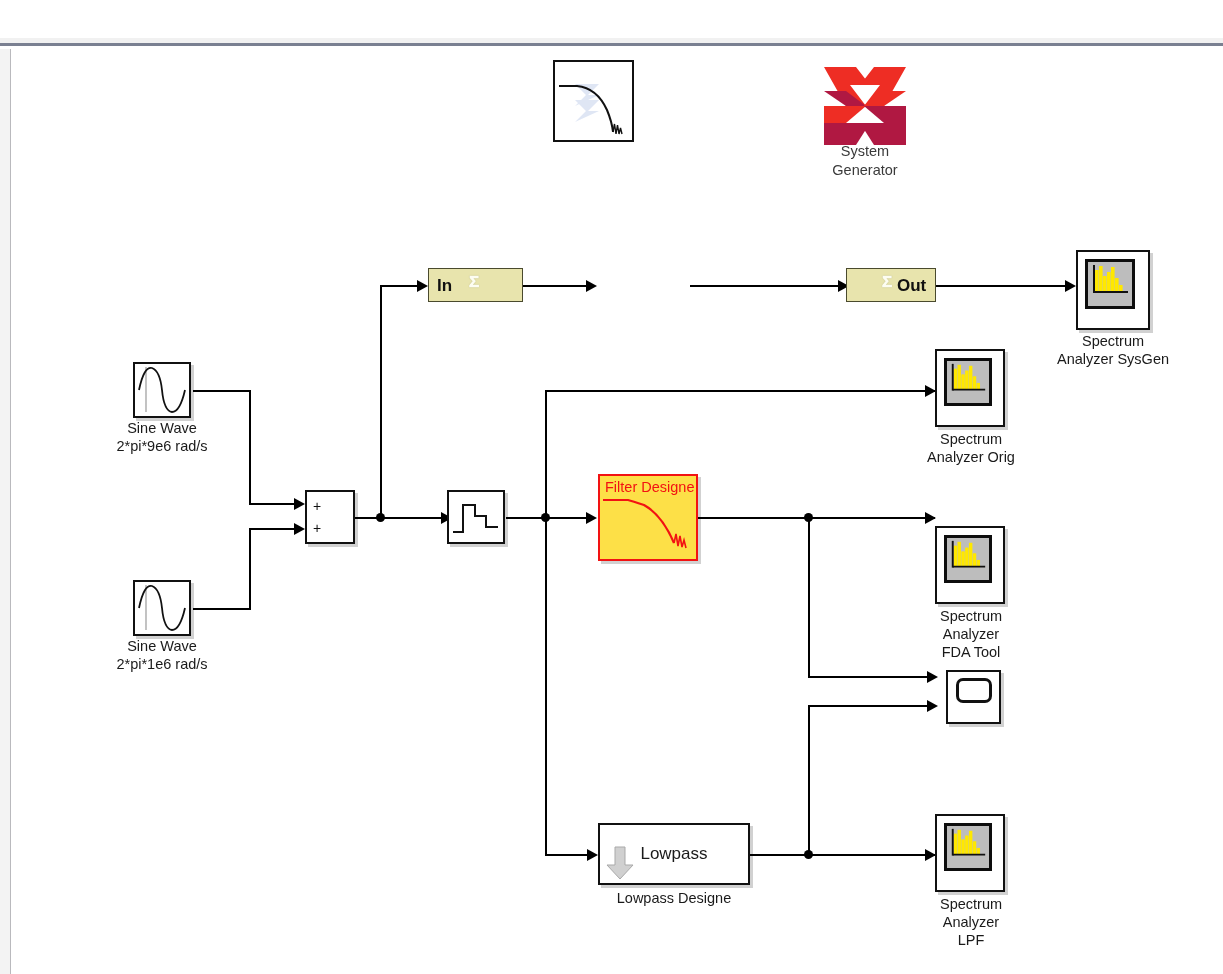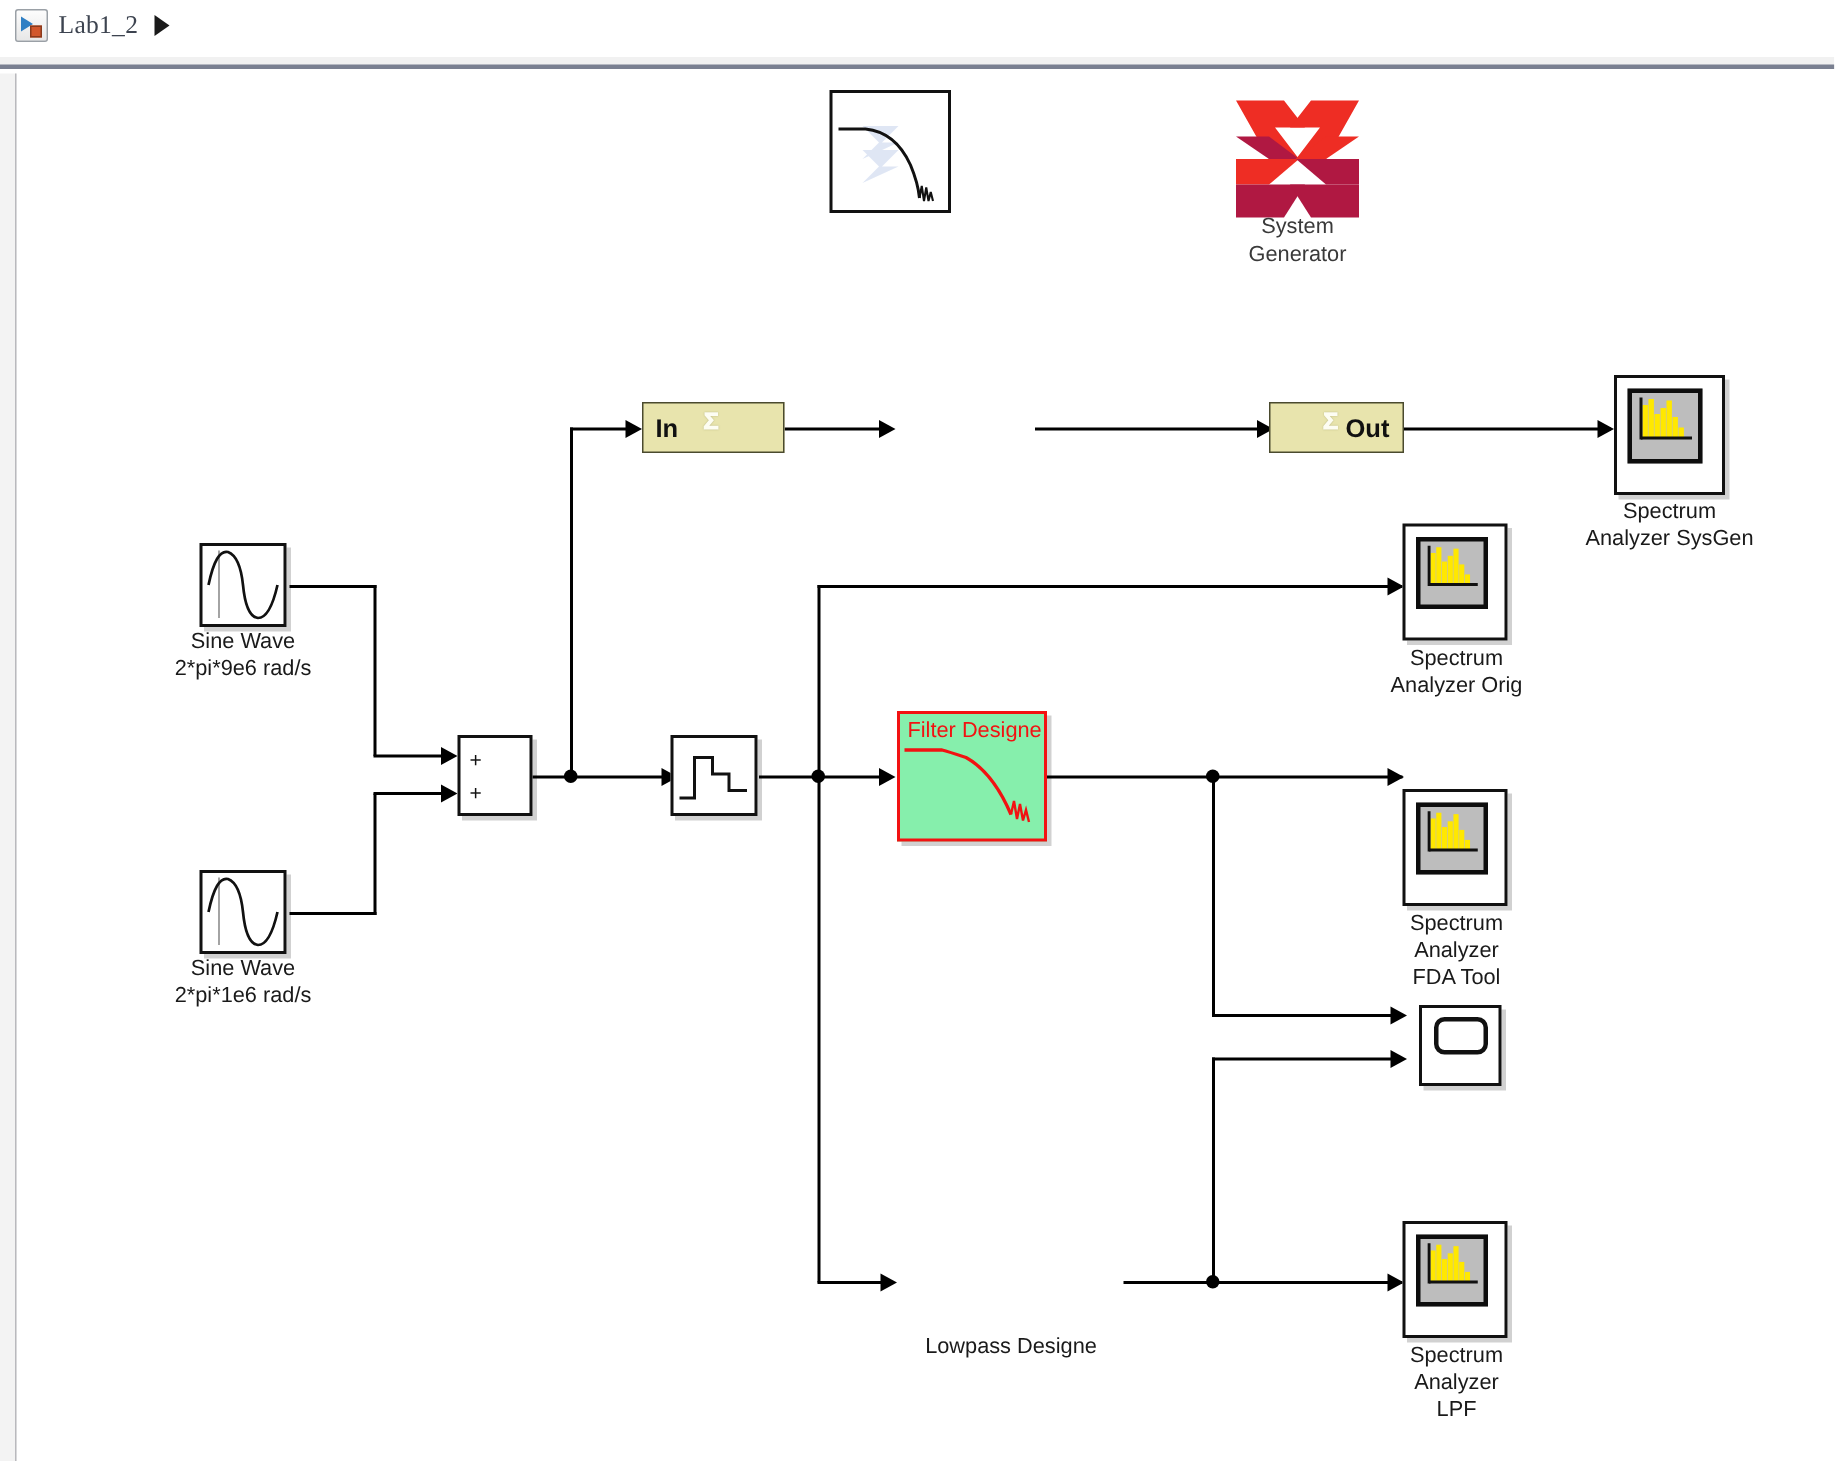--- a/index.html
+++ b/index.html
@@ -188,21 +188,21 @@
     left: 0; right: 0;
     top: 50%;
     transform: translateY(-50%);
     text-align: center;
     font-size: 17px;
     color: #1a1a1a;
   }
 
   
   .fdesign {
-    background: #86efac;
+    background: #fde047;
     border: 2px solid #f21212;
     overflow: hidden;
   }
   .fdesign .ftitle {
     position: absolute;
     left: 5px; top: 3px;
     font-size: 14.5px;
     color: #f21212;
     white-space: nowrap;
   }
@@ -262,30 +262,20 @@
     font-family: "DejaVu Sans", sans-serif;
     letter-spacing: .5px;
     user-select: none;
   }
 </style>
 </head>
 <body>
 
 <div id="app">
 
-  <div id="breadcrumb-bar">
-    <div class="bc-inner">
-      <div class="bc-icon">
-        <div class="tri"></div>
-        <div class="sq"></div>
-      </div>
-      <div class="bc-label">Lab1_2</div>
-      <div class="bc-arrow"></div>
-    </div>
-  </div>
   <div id="bar-sep"></div>
 
   <div id="canvas">
 
     <div id="left-gutter"></div>
 
     <div class="wire h" style="left:193px; top:341px; width:58px;"></div>
     <div class="wire v" style="left:249px; top:341px; height:114px;"></div>
     <div class="wire h" style="left:249px; top:454px; width:46px;"></div>
     <div class="arrow" style="left:294px; top:449px;"></div>
@@ -466,20 +456,26 @@
         </svg>
       </div>
     </div>
     <div class="blabel" style="left:890px; top:558px; width:162px;">Spectrum
 Analyzer
 FDA Tool</div>
 
     <div class="blk scope shadow" style="left:946px; top:621px; width:55px; height:54px;"></div>
     <div class="blk" style="left:956px; top:629px; width:36px; height:25px; border:3px solid #111; border-radius:7px; background:#fff;"></div>
 
+    <div class="blk lowpass shadow" style="left:598px; top:774px; width:152px; height:62px;">
+      <div class="lptext">Lowpass</div>
+      <svg width="30" height="36" viewBox="0 0 30 36" style="position:absolute; left:6px; bottom:2px;">
+        <polygon points="9,2 19,2 19,20 27,20 14,34 1,20 9,20" fill="#d0d0d0" stroke="#a9a9a9" stroke-width="1"></polygon>
+      </svg>
+    </div>
     <div class="blabel" style="left:598px; top:840px; width:152px;">Lowpass Designe</div>
 
     <div class="blk spec shadow" style="left:935px; top:765px; width:70px; height:78px;">
       <div class="panel" style="width:48px;height:48px;">
         <svg width="42" height="42" viewBox="0 0 44 44">
           <rect x="7" y="8" width="3.6" height="22" fill="#ffe800"></rect>
           <rect x="11" y="4" width="3.6" height="26" fill="#ffe800"></rect>
           <rect x="15" y="14" width="3.6" height="16" fill="#ffe800"></rect>
           <rect x="19" y="10" width="3.6" height="20" fill="#ffe800"></rect>
           <rect x="23" y="5" width="3.6" height="25" fill="#ffe800"></rect>

